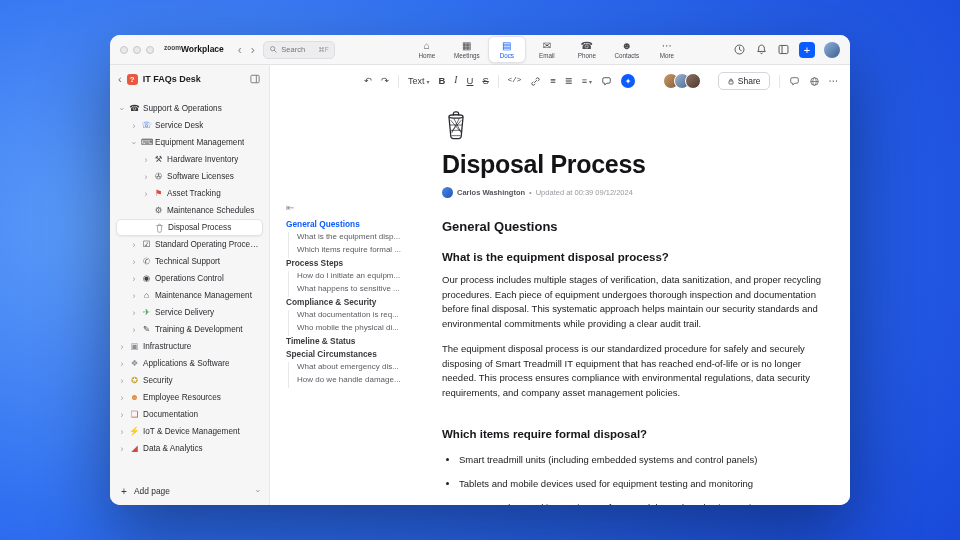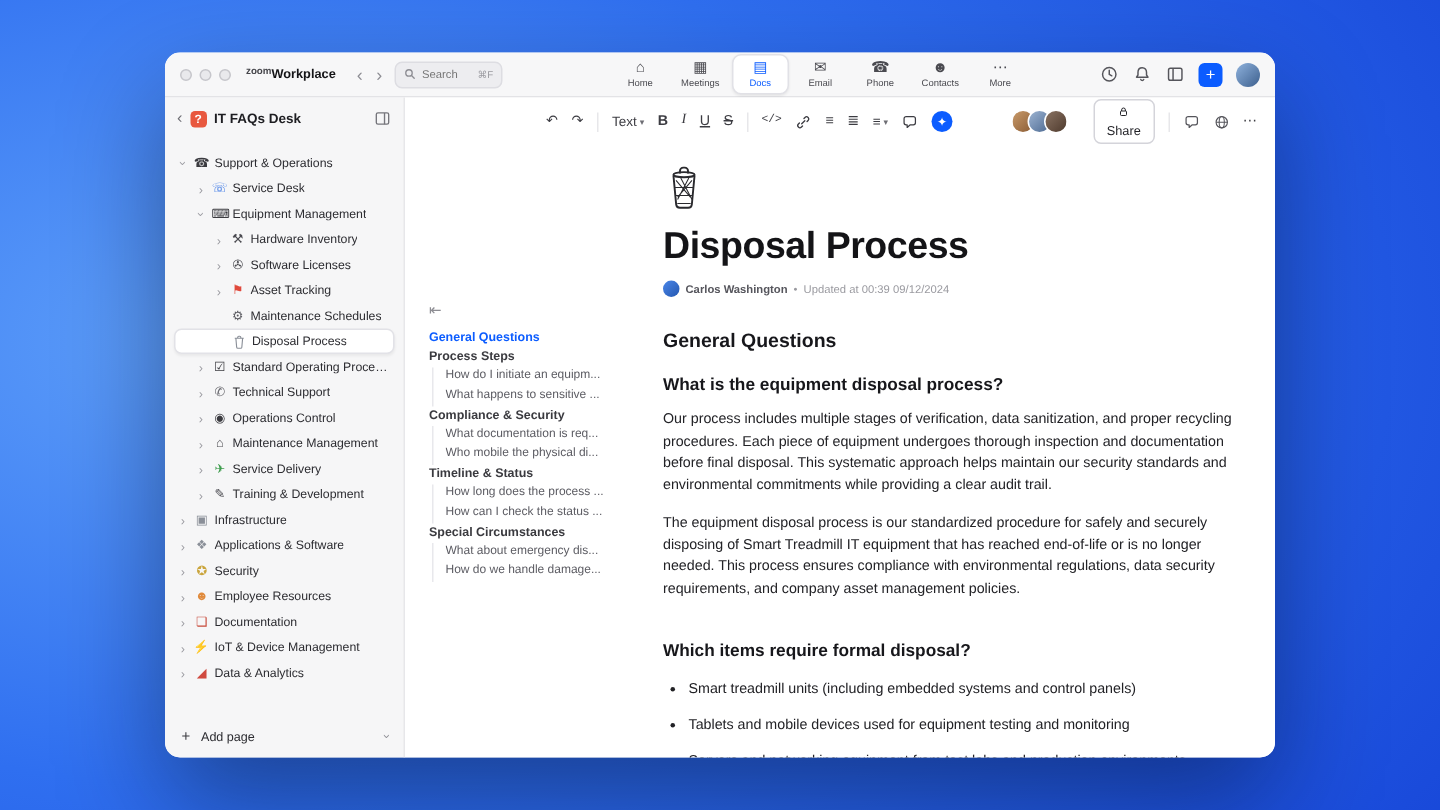--- a/index.html
+++ b/index.html
@@ -66,21 +66,21 @@
   .textdrop .dd { font-size:6px; color:#6e6e74; }
   .b { font-weight:bold; } .i { font-style:italic; font-family:"Liberation Serif",serif; }
   .u { text-decoration:underline; } .s { text-decoration:line-through; }
   .codebtn { font-size:7.5px; font-family:"Liberation Mono",monospace; }
   .aidot { width:14px; height:14px; border-radius:50%; background:#0B5CFF; color:#fff; font-size:8px; display:flex; align-items:center; justify-content:center; }
   .costack { display:flex; margin-left:auto; }
   .co { width:16px; height:16px; border-radius:50%; border:1.5px solid #fff; }
   .co1 { background:linear-gradient(135deg,#c99a6a,#8a5c34); }
   .co2 { background:linear-gradient(135deg,#9db4d2,#4d6a92); margin-left:-5px; }
   .co3 { background:linear-gradient(135deg,#8a7363,#4e3a2d); margin-left:-5px; }
-  .sharebtn { display:flex; align-items:center; gap:3px; border:1px solid #d4d4da; border-radius:5px; padding:3px 8px; font-size:8.5px; color:#1f1f24; background:#fff; margin-left:8px;flex-direction:column; }
+  .sharebtn { display:flex; align-items:center; gap:3px; border:1px solid #d4d4da; border-radius:5px; padding:3px 8px; font-size:8.5px; color:#1f1f24; background:#fff; margin-left:8px; }
   .icnsvg { display:block; }
 
   .contentrow { flex:1; display:flex; min-height:0; }
   .outline { width:168px; flex:0 0 168px; padding:100px 4px 0 16px; }
   .ocollapse { color:#8d8d93; font-size:10px; line-height:1; margin-bottom:6px; display:inline-block; }
   .osec { height:13px; font-size:8.3px; font-weight:bold; color:#3a3a3f; white-space:nowrap; overflow:hidden; text-overflow:ellipsis; max-width:142px; }
   .osec.active { color:#0B5CFF; }
   .oitems { border-left:1px solid #e8e8ec; margin-left:2px; padding-left:8px; }
   .oitem { height:13px; font-size:8px; color:#5c5c63; white-space:nowrap; overflow:hidden; text-overflow:ellipsis; max-width:132px; }
 
@@ -378,35 +378,35 @@
             </svg>
           </span>
         <span class="tbtn">⋯</span>
       </div>
 
       <div class="contentrow">
 
         <div class="outline">
           <span class="ocollapse">⇤</span>
           <div class="osec active">General Questions</div>
+          <div class="oitems">
+            <div class="oitem">What is the equipment disp...</div>
+            <div class="oitem">Which items require formal ...</div>
+          </div>
           <div class="osec">Process Steps</div>
           <div class="oitems">
             <div class="oitem">How do I initiate an equipm...</div>
             <div class="oitem">What happens to sensitive ...</div>
           </div>
           <div class="osec">Compliance &amp; Security</div>
           <div class="oitems">
             <div class="oitem">What documentation is req...</div>
             <div class="oitem">Who mobile the physical di...</div>
           </div>
           <div class="osec">Timeline &amp; Status</div>
-          <div class="oitems">
-            <div class="oitem">How long does the process ...</div>
-            <div class="oitem">How can I check the status ...</div>
-          </div>
           <div class="osec">Special Circumstances</div>
           <div class="oitems">
             <div class="oitem">What about emergency dis...</div>
             <div class="oitem">How do we handle damage...</div>
           </div>
         </div>
 
         <div class="doc">
           <div class="docicon">
             <svg class="icnsvg" width="28" height="32" viewBox="0 0 26 30">

